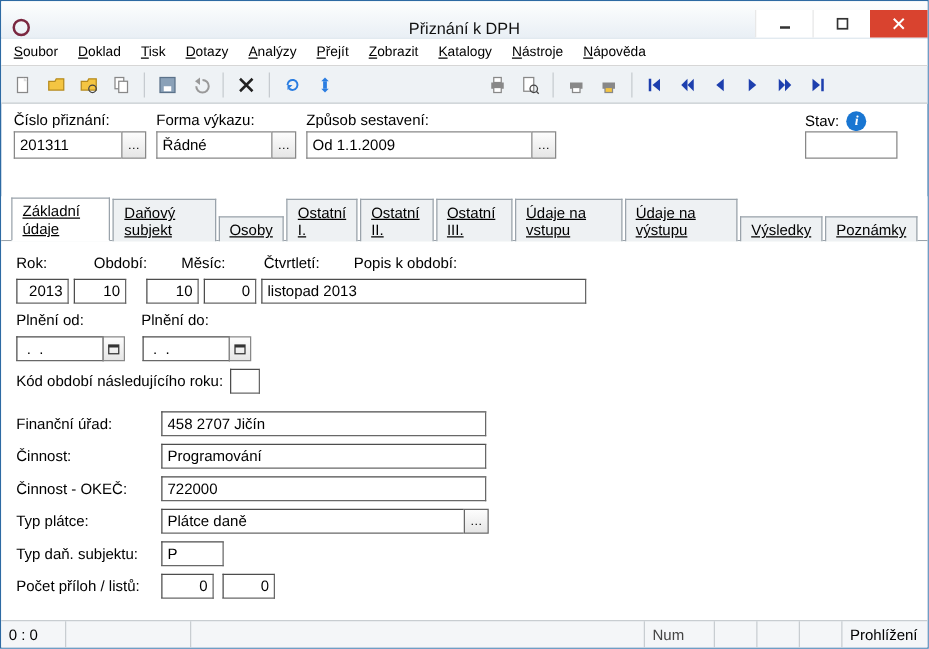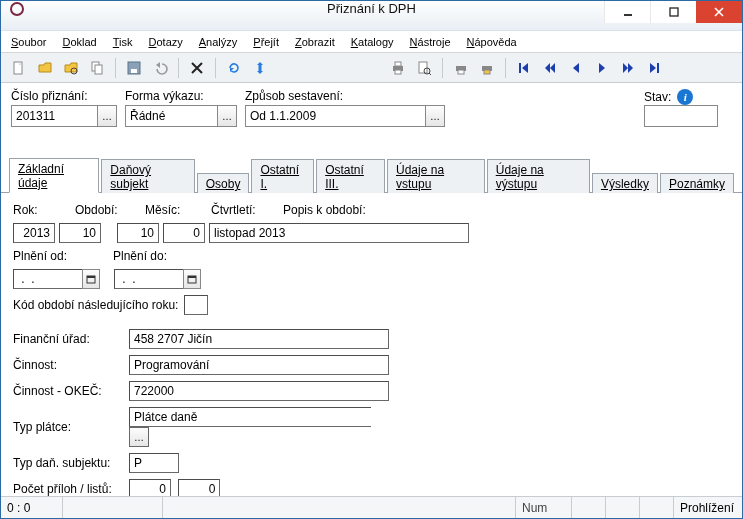--- a/index.html
+++ b/index.html
@@ -20,21 +20,21 @@
     border: 1px solid #2d6aa3;
     display: flex;
     flex-direction: column;
   }
   
   .titlebar {
     height: 30px;
     background: linear-gradient(#fdfefe, #e9eff5);
     border-bottom: 1px solid #d9e3ec;
     display: flex;
-    align-items: flex-start;
+    align-items: flex-end;
     position: relative;
   }
   .titlebar .app-icon {
     width: 16px; height: 16px;
     margin-left: 8px;
   }
   .titlebar .title {
     position: absolute;
     left: 0; right: 0;
     text-align: center;
@@ -206,21 +206,21 @@
   }
   .wide-input { width: 260px; }
   .grid2 {
     display: grid;
     grid-template-columns: 110px 1fr;
     row-gap: 6px;
     column-gap: 6px;
     align-items: center;
     max-width: 420px;
   }
-  .pick-wrap { display:inline-flex;flex-direction:column; }
+  .pick-wrap { display:inline-flex; }
   .pick-wrap .small-input { border-right:none; }
   .pick-wrap .pick-btn2 {
     width:20px;height:20px;border:1px solid #686868;background:linear-gradient(#fdfdfd,#e6e6e6);
     display:flex;align-items:center;justify-content:center;font-size:10px;
   }
 
   
   .statusbar {
     height: 22px;
     border-top: 1px solid #c8cdd1;
@@ -435,20 +435,21 @@
       </div>
       <input class="stav-input" value="" style="">
     </div>
   </div>
 
   <div class="tabstrip">
     <div class="tab active">Základní údaje</div>
     <div class="tab">Daňový subjekt</div>
     <div class="tab">Osoby</div>
     <div class="tab">Ostatní I.</div>
+    <div class="tab">Ostatní II.</div>
     <div class="tab">Ostatní III.</div>
     <div class="tab">Údaje na vstupu</div>
     <div class="tab">Údaje na výstupu</div>
     <div class="tab">Výsledky</div>
     <div class="tab">Poznámky</div>
   </div>
 
   <div class="tab-content">
 
     <div class="row" style="gap:16px;">
@@ -520,21 +521,21 @@
       <span class="lbl">Počet příloh / listů:</span>
       <span>
         <input class="small-input num" style="width: 42px;" value="0">
         <input class="small-input num" style="width: 42px; margin-left: 4px;" value="0">
       </span>
     </div>
 
   </div>
 
   <div class="statusbar">
-    <div class="sb-cell" style="width:62px">0 :   0</div>
+    <div class="sb-cell" style="width:52px">0 :   0</div>
     <div class="sb-cell" style="width:100px"></div>
     <div class="sb-cell sb-flex"></div>
     <div class="sb-cell sb-num">Num</div>
     <div class="sb-cell sb-gap"></div>
     <div class="sb-cell sb-gap"></div>
     <div class="sb-cell sb-gap"></div>
     <div class="sb-cell sb-last">Prohlížení</div>
   </div>
 
 </div>

